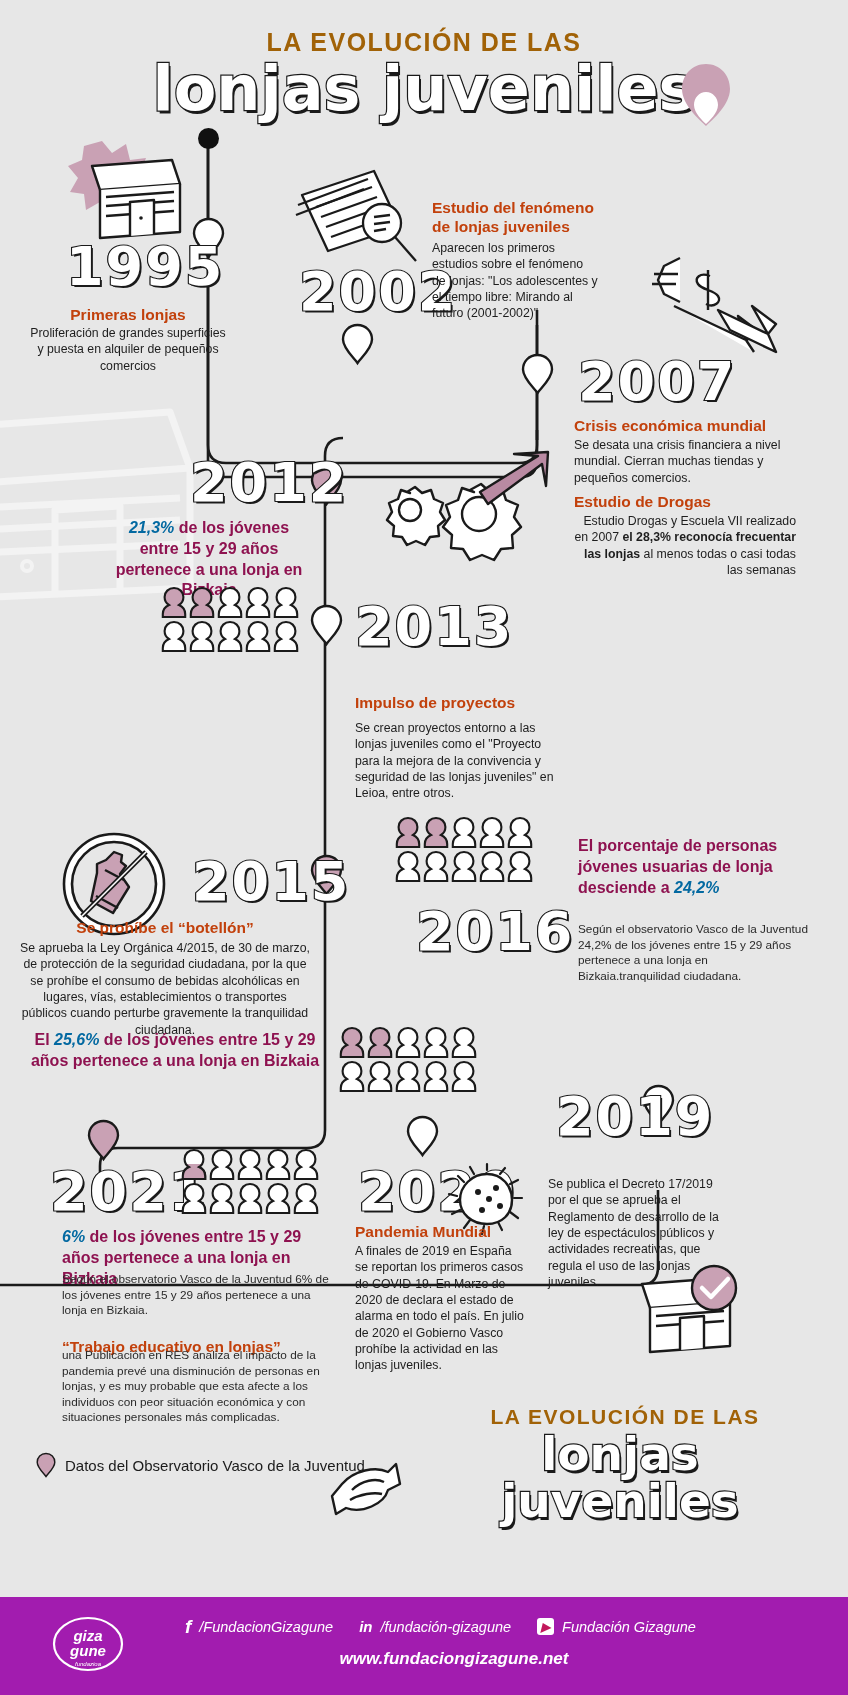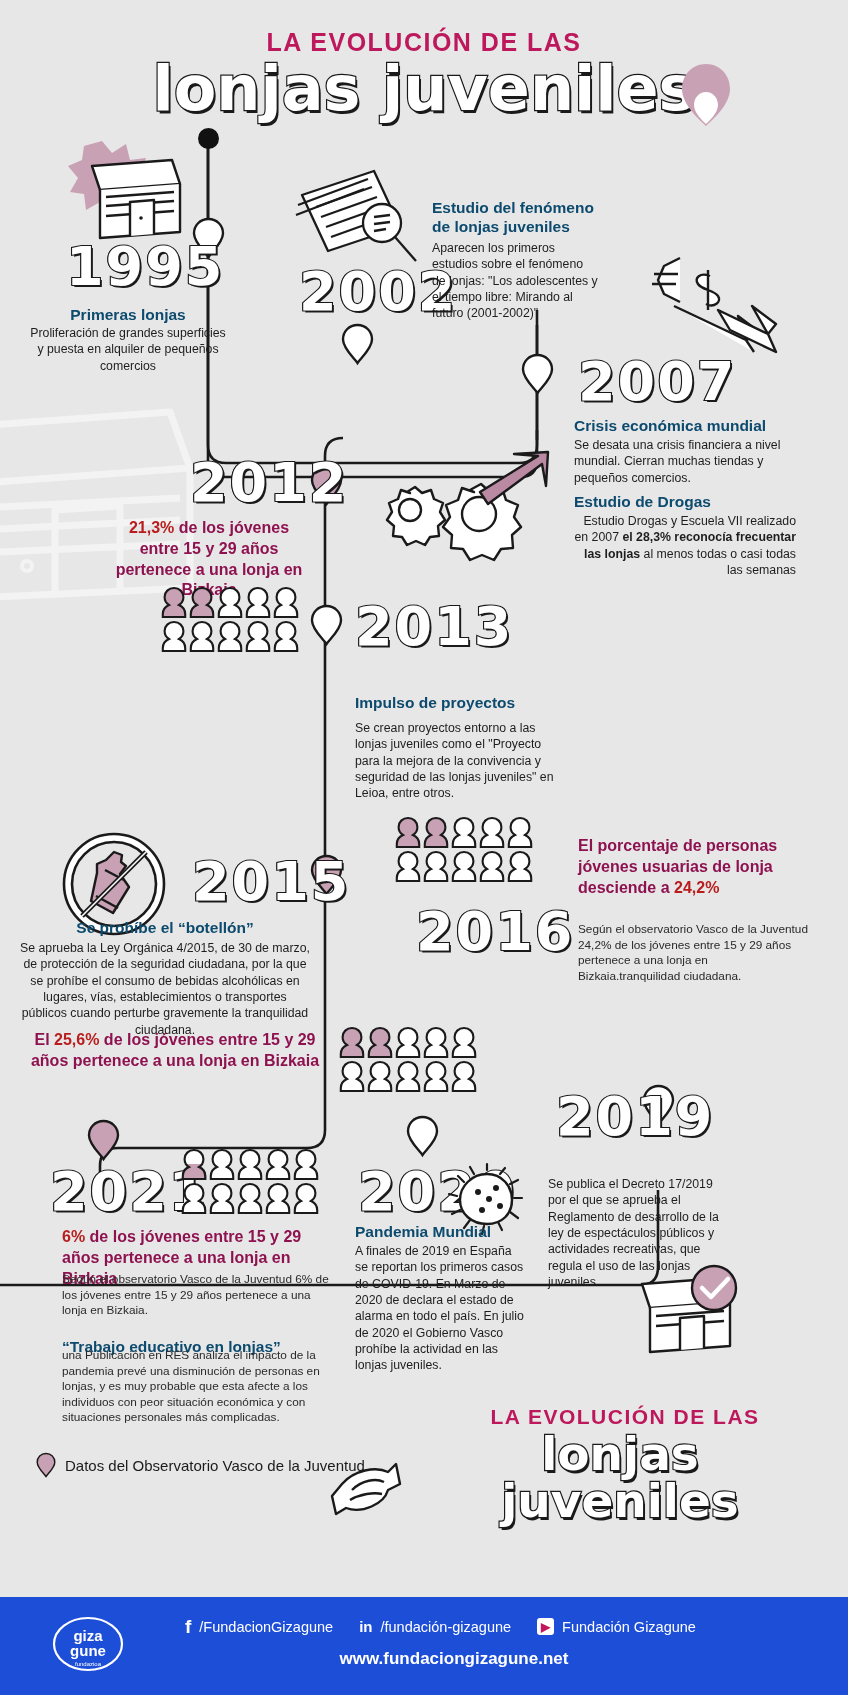--- a/index.html
+++ b/index.html
@@ -15,21 +15,21 @@
     height: 1695px;
     background: #e7e7e7;
     overflow: hidden;
   }
 
   
   .abs { position: absolute; }
 
   .hdr-small {
     font-weight: bold;
-    color: #be185d;
+    color: #a16207;
     letter-spacing: 1.5px;
     font-size: 25px;
   }
 
   
   .year {
     font-family: "DejaVu Sans", sans-serif;
     font-weight: bold;
     color: #ffffff;
     -webkit-text-stroke: 2.2px #1a1a1a;
@@ -48,53 +48,54 @@
     color: #ffffff;
     font-size: 62px;
     line-height: 1;
     letter-spacing: 0px;
     -webkit-text-stroke: 2.4px #1a1a1a;
     paint-order: stroke fill;
     text-shadow: 2px 3px 0 #1a1a1a;
   }
 
   .evt-title {
-    color: #0c4a6e;
+    color: #c2410c;
     font-weight: bold;
     font-size: 15.5px;
     line-height: 1.25;
   }
 
   .evt-body {
     color: #1e1e1e;
     font-size: 12.3px;
     line-height: 1.33;
   }
 
   .stat {
     color: #8e1250;
     font-weight: bold;
     font-size: 16px;
     line-height: 1.3;
   }
-  .stat .big { color: #b91c1c; }
+  .stat .big { color: #0369a1; font-style: italic; }
 
   .note-body {
     color: #2a2a2a;
     font-size: 11.8px;
     line-height: 1.32;
   }
 
   
   #footer {
     position: absolute;
     left: 0; right: 0; bottom: 0;
     height: 98px;
-    background: #1d4ed8;
+    background: #a21caf;
     color: #fff;
+    font-style: italic;
   }
   .social-row {
     position: absolute;
     top: 20px; left: 185px;
     display: flex; align-items: center; gap: 26px;
     font-size: 14.5px;
   }
   .social-item { display: flex; align-items: center; gap: 8px; }
   .site-url {
     position: absolute;

